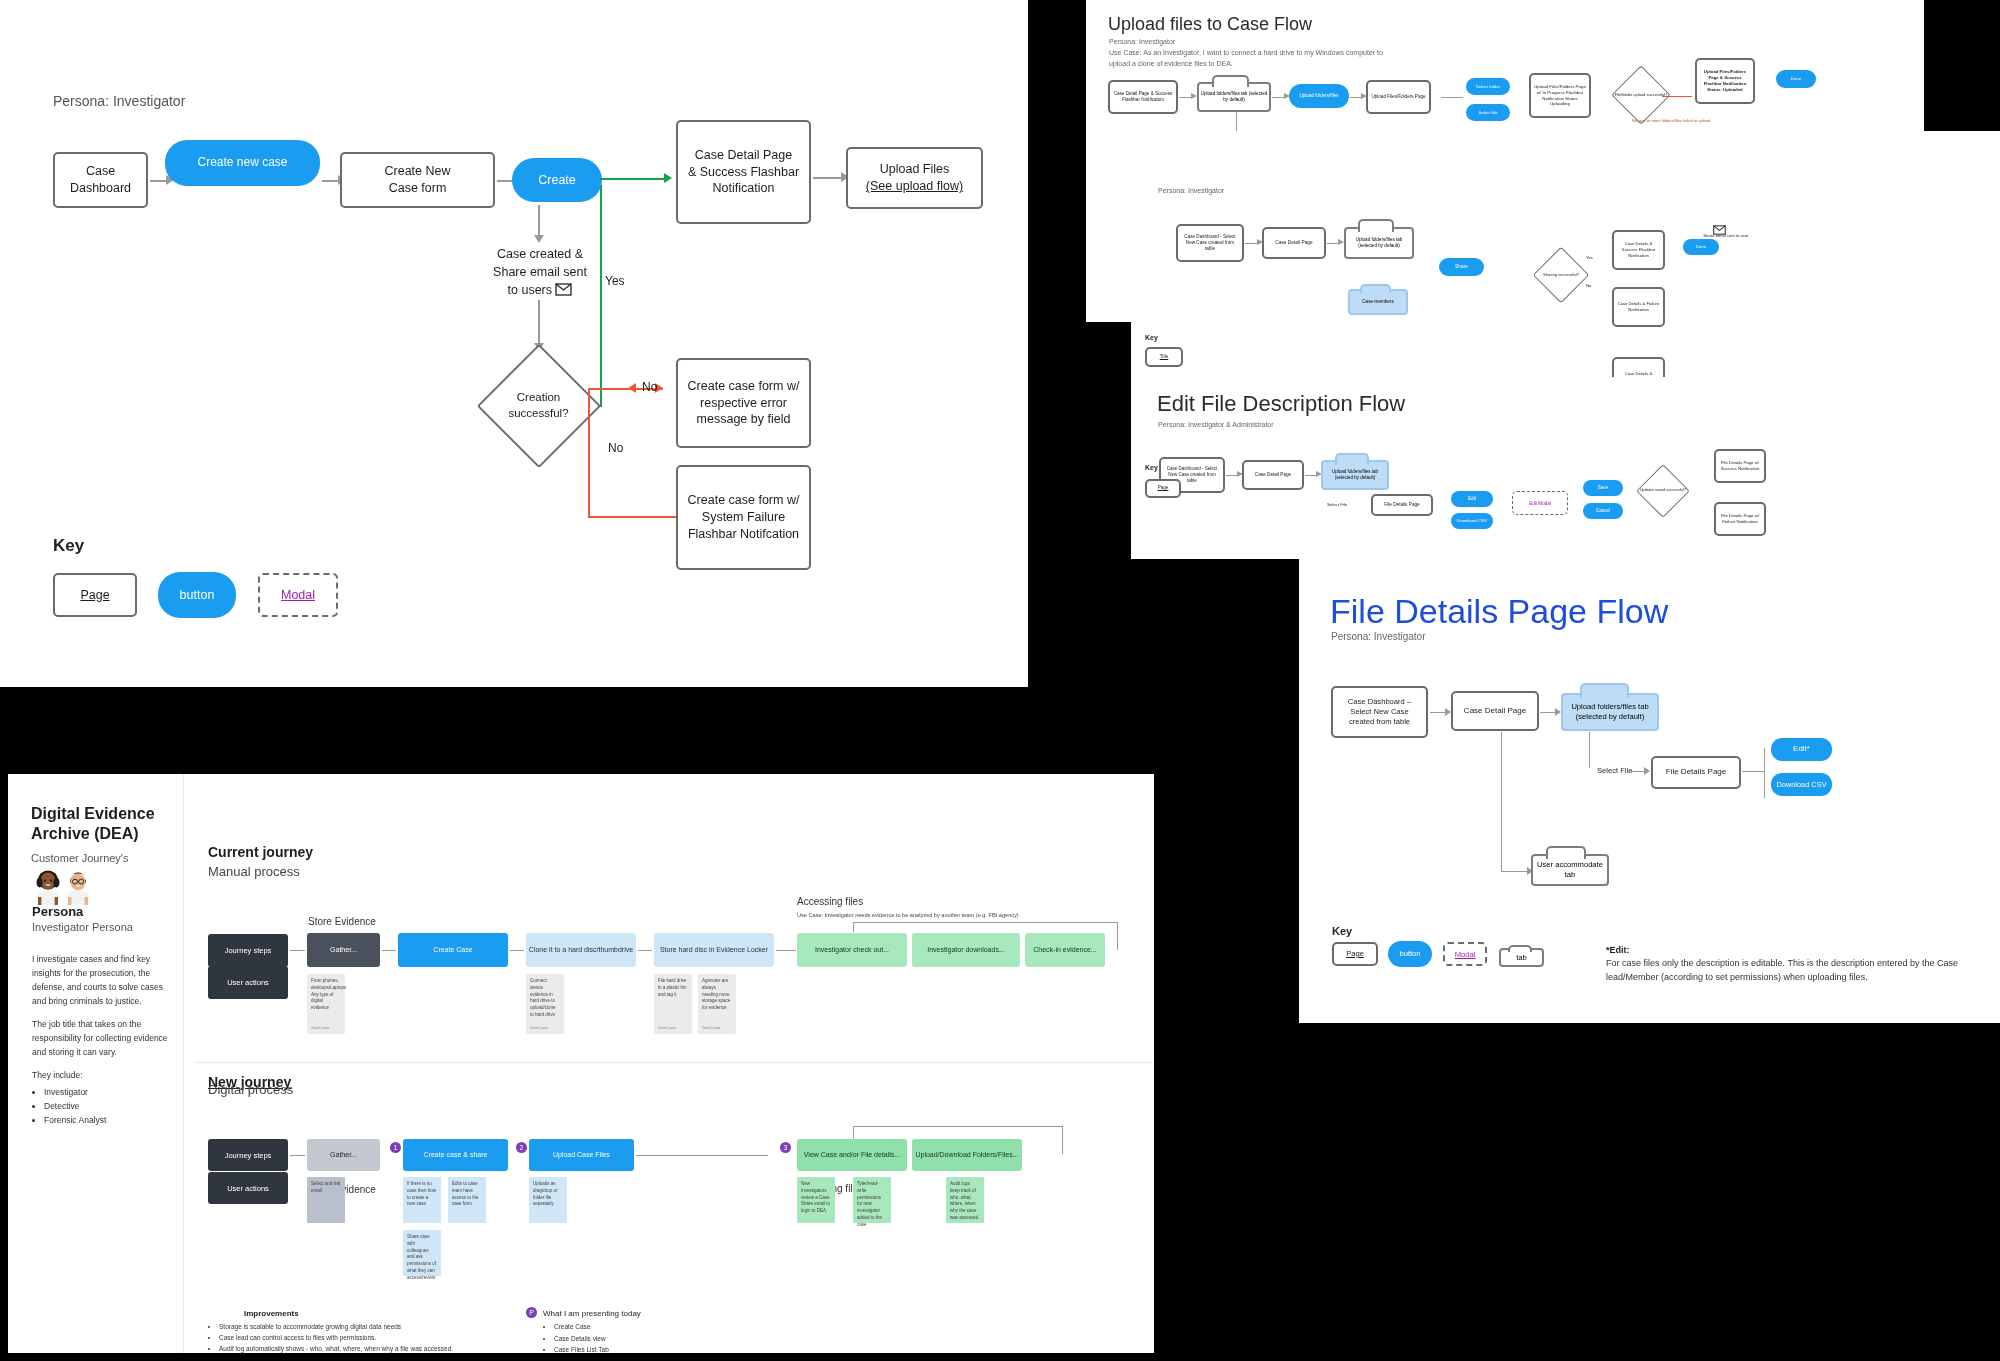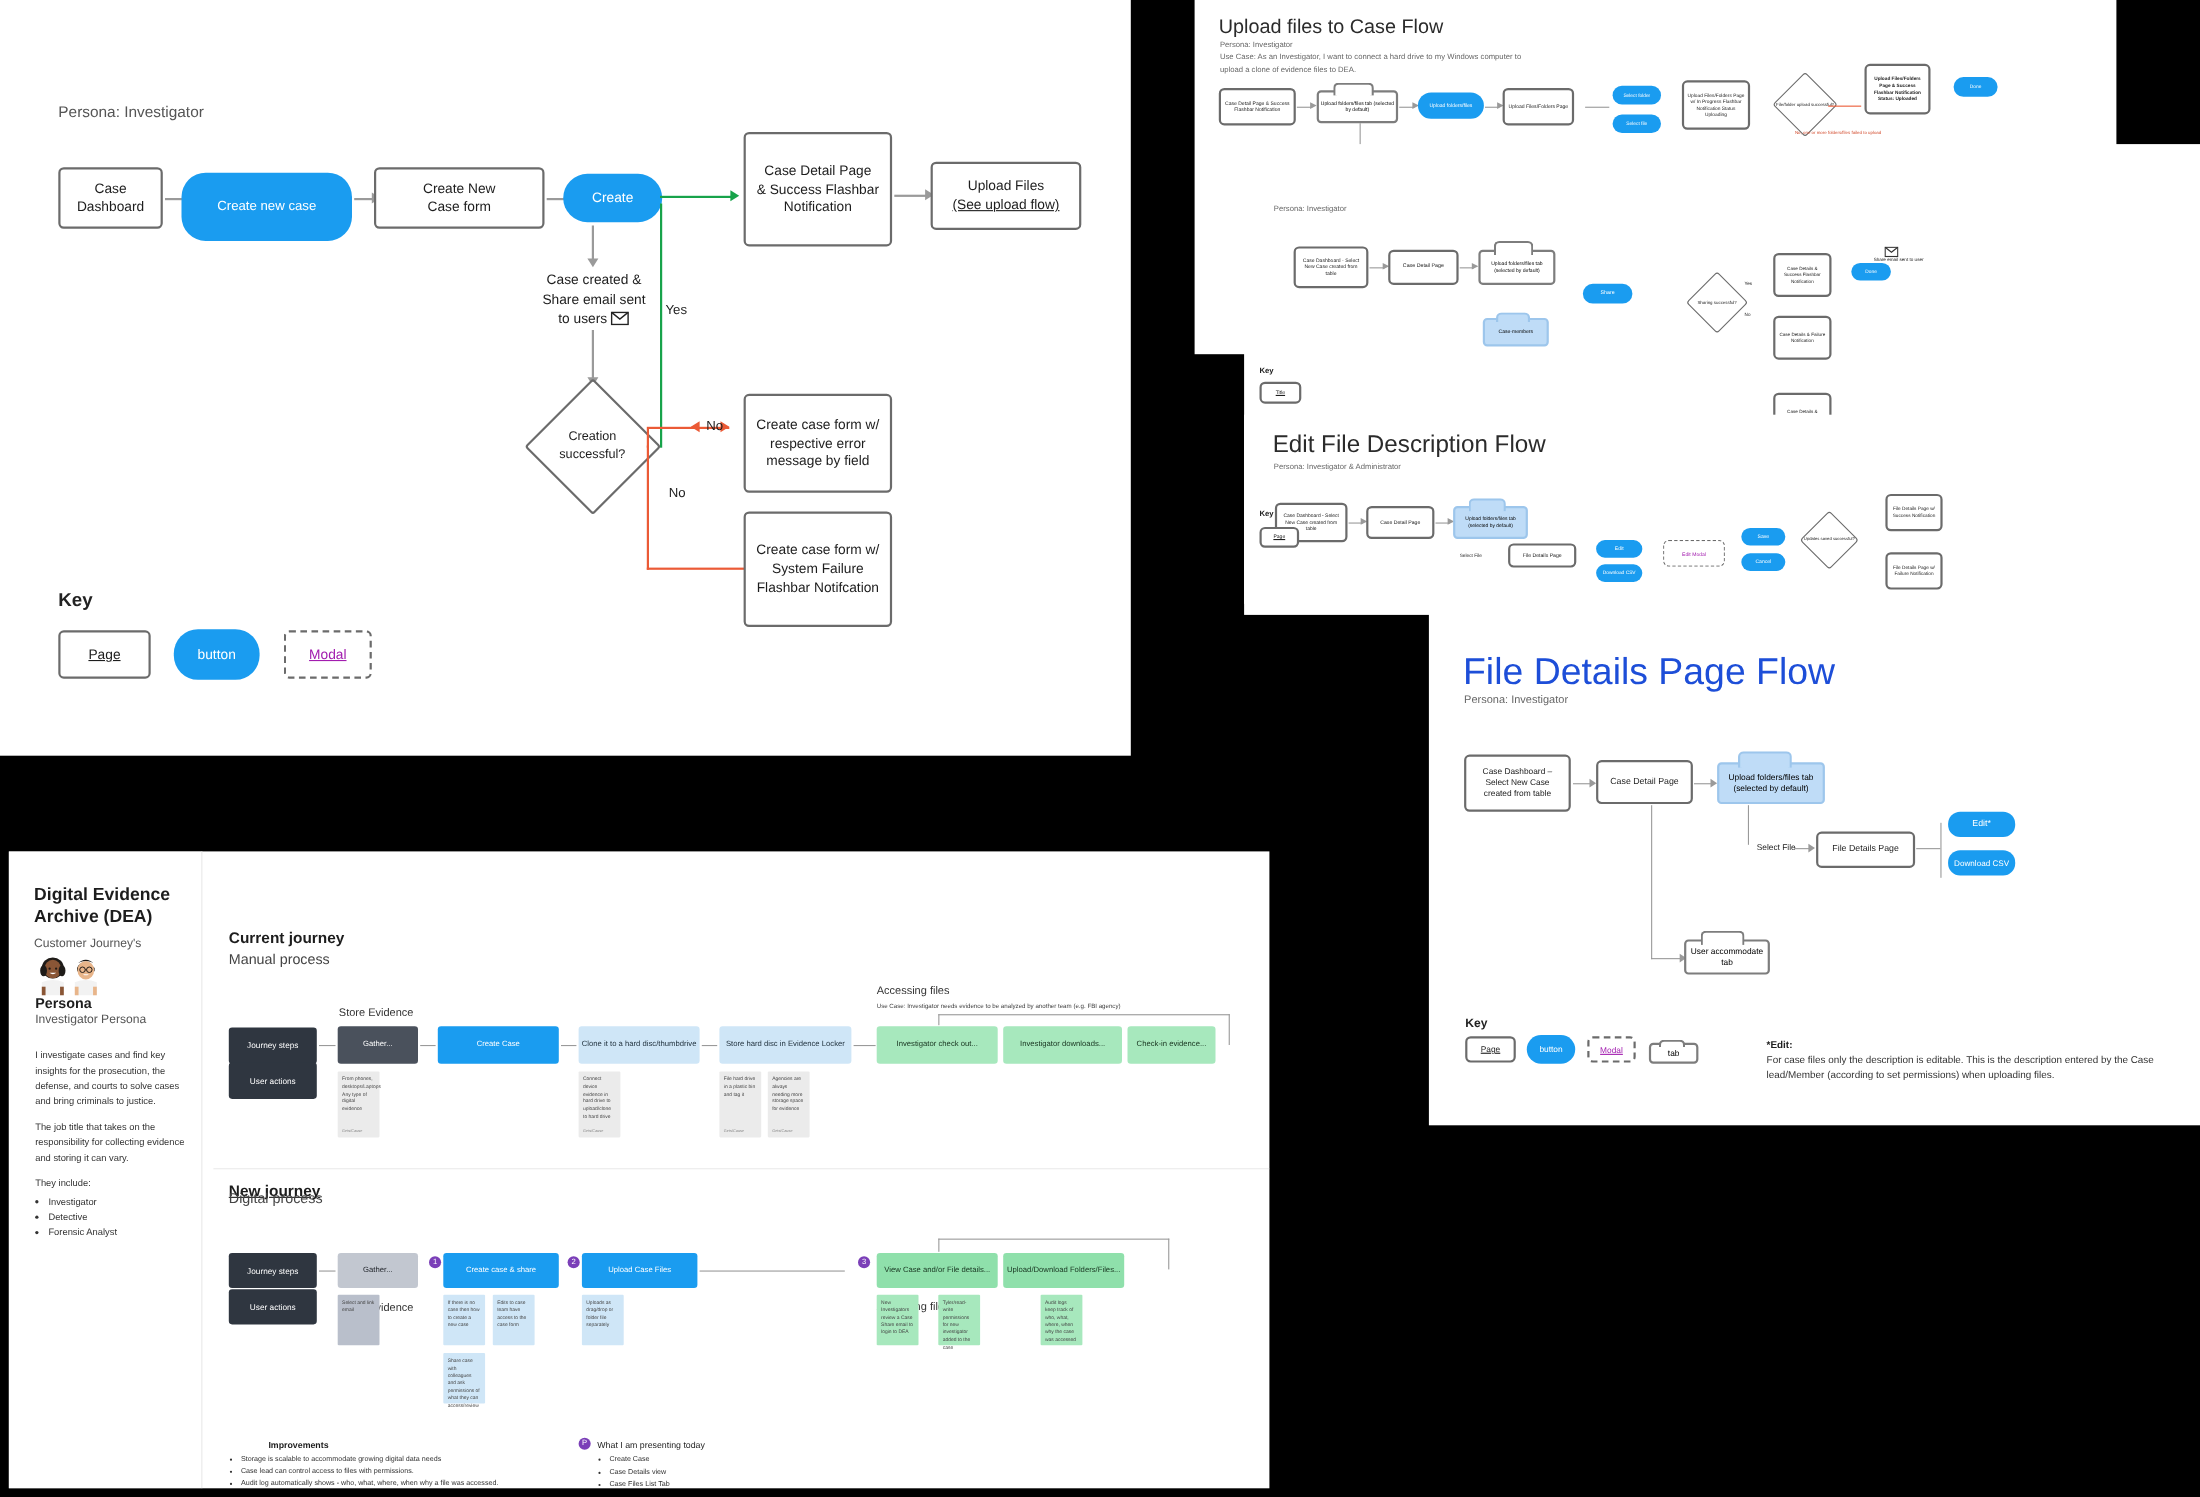--- a/index.html
+++ b/index.html
@@ -117,21 +117,21 @@
 
 <div class="panel" id="p-create">
   <div class="persona">Persona: Investigator</div>
 
   <div class="node" style="left:53px; top:152px; width:95px; height:56px; font-size:12.5px;">
     <span>Case<br>Dashboard</span>
     </div>
   <div class="ln" style="left:150px; top:180px; width:18px; height:1.5px;"></div>
   <div class="arrow ar-r" style="left:166px; top:175px;"></div>
 
-  <div class="btn" style="left:165px; top:157px; width:155px; height:62px; font-size:12px;">
+  <div class="btn" style="left:165px; top:140px; width:155px; height:46px; font-size:12px;">
     <span>Create  new case</span>
     </div>
   <div class="ln" style="left:322px; top:180px; width:18px; height:1.5px;"></div>
   <div class="arrow ar-r" style="left:338px; top:175px;"></div>
 
   <div class="node" style="left:340px; top:152px; width:155px; height:56px; font-size:12.5px;">
     <span>Create New<br>Case form</span>
     </div>
   <div class="ln" style="left:497px; top:180px; width:18px; height:1.5px;"></div>
   <div class="arrow ar-r" style="left:513px; top:175px;"></div>

